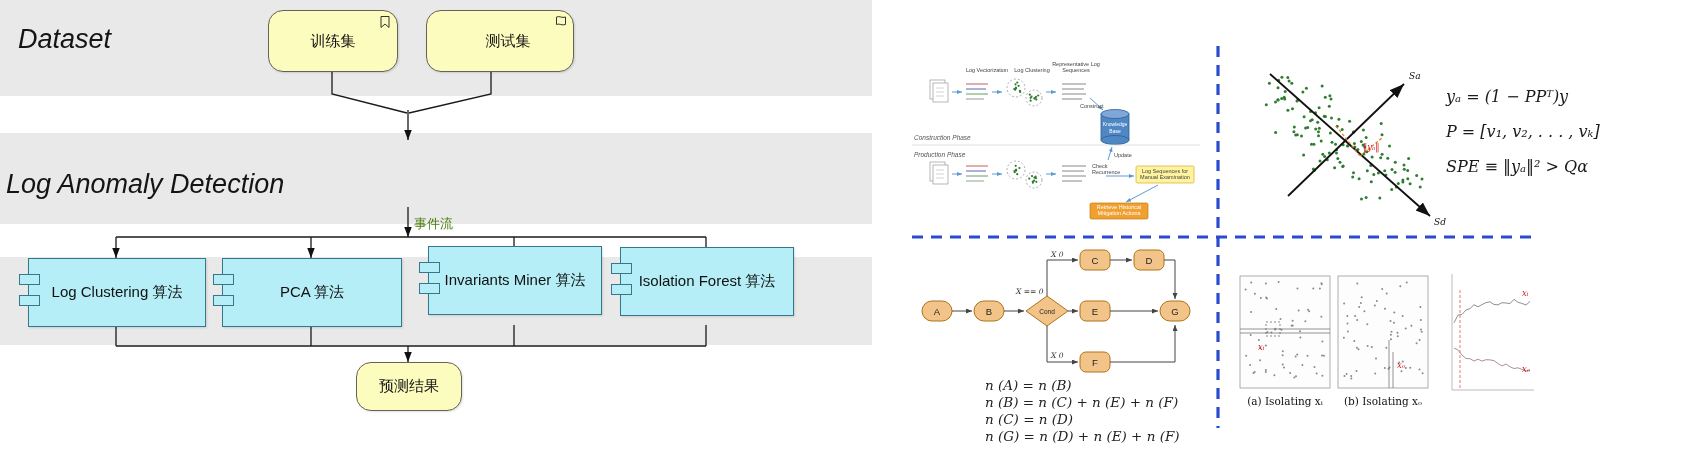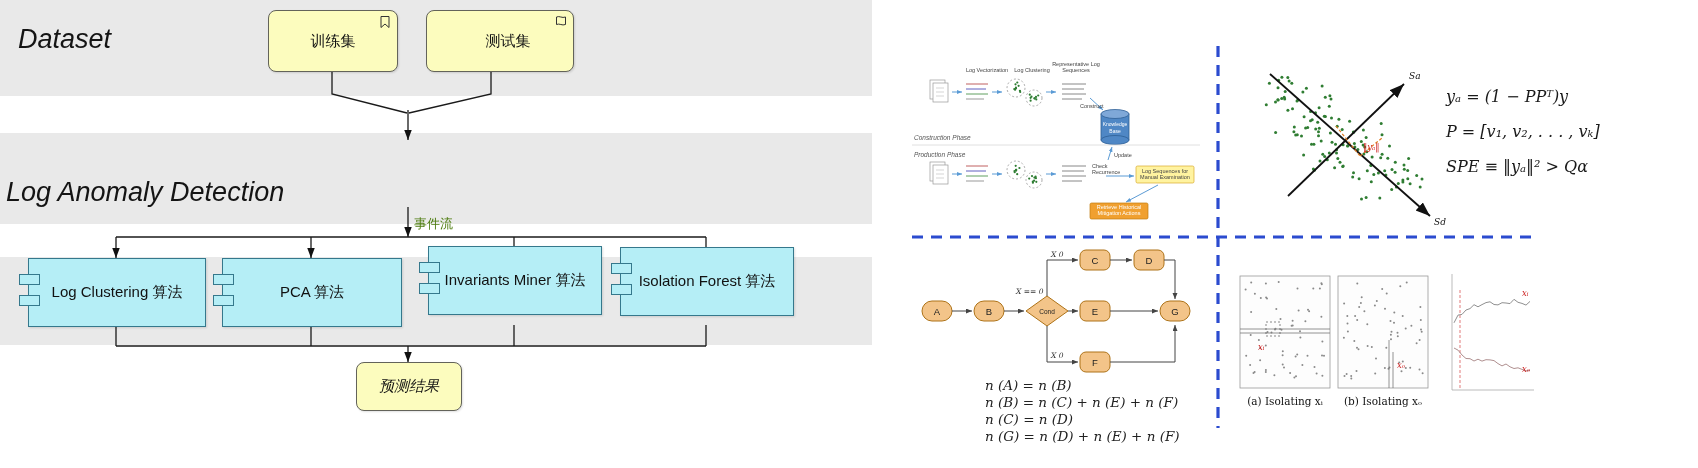--- a/index.html
+++ b/index.html
@@ -4,29 +4,29 @@
 <style>
   html,body{margin:0;padding:0;background:#fff;}
   .canvas{position:relative;width:1698px;height:468px;background:#ffffff;
           font-family:"Liberation Sans","DejaVu Sans",sans-serif;overflow:hidden;color:#111;}
   .band{position:absolute;left:0;width:872px;background:#e9e9e9;}
   .b1{top:0;height:96px;}
   .b2{top:133px;height:91px;}
   .b3{top:257px;height:88px;}
   .sect{position:absolute;font-size:27px;color:#141414;white-space:nowrap;font-style:italic;}
   .t1{left:18px;top:24px;}
-  .t2{left:6px;top:169px;margin-top:8px;}
+  .t2{left:6px;top:169px;}
   .lconn{position:absolute;left:0;top:0;}
   .ln{stroke:#1a1a1a;stroke-width:1.3;fill:none;}
   .ybox{position:absolute;display:flex;align-items:center;justify-content:center;
-        background:#fcfcbe;border:1px solid #63635a;border-radius:8px;
+        background:#fcfcbe;border:1px solid #63635a;border-radius:15px;
         font-size:15px;box-shadow:1px 1px 2px rgba(0,0,0,0.12);}
   .train{left:268px;top:10px;width:128px;height:60px;}
   .test{left:426px;top:10px;width:130px;height:60px;padding-left:16px;}
-  .result{left:356px;top:362px;width:104px;height:47px;font-style:italic;}
+  .result{left:356px;top:362px;width:104px;height:47px;}
   .cornericon{position:absolute;right:5px;top:4px;width:14px;height:14px;}
   .cbox{position:absolute;display:flex;align-items:center;justify-content:center;text-align:center;
         background:#b5eef6;border:1px solid #35788c;font-size:15px;
         box-shadow:1px 1px 2px rgba(0,0,0,0.12);}
   .drain{left:318px;top:140px;width:182px;height:67px;}
   .algo1{left:28px;top:258px;width:176px;height:67px;}
   .algo2{left:222px;top:258px;width:178px;height:67px;}
   .algo3{left:428px;top:246px;width:172px;height:67px;}
   .algo4{left:620px;top:247px;width:172px;height:67px;}
   .tab{position:absolute;left:-10px;width:19px;height:9px;background:#b5eef6;border:1px solid #35788c;}

